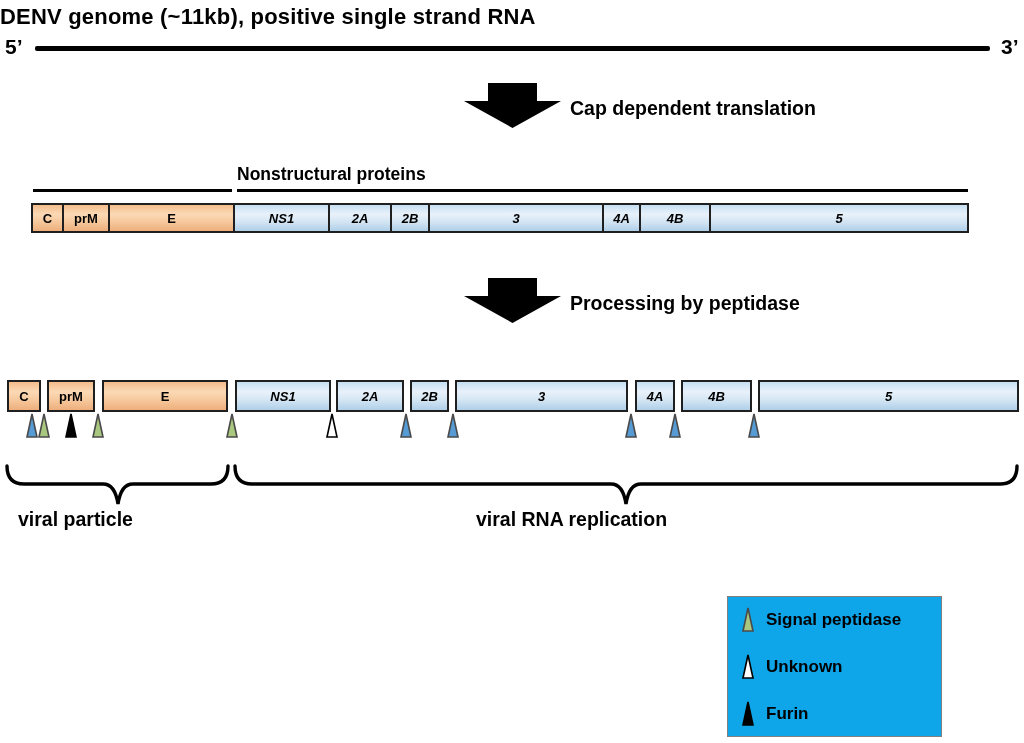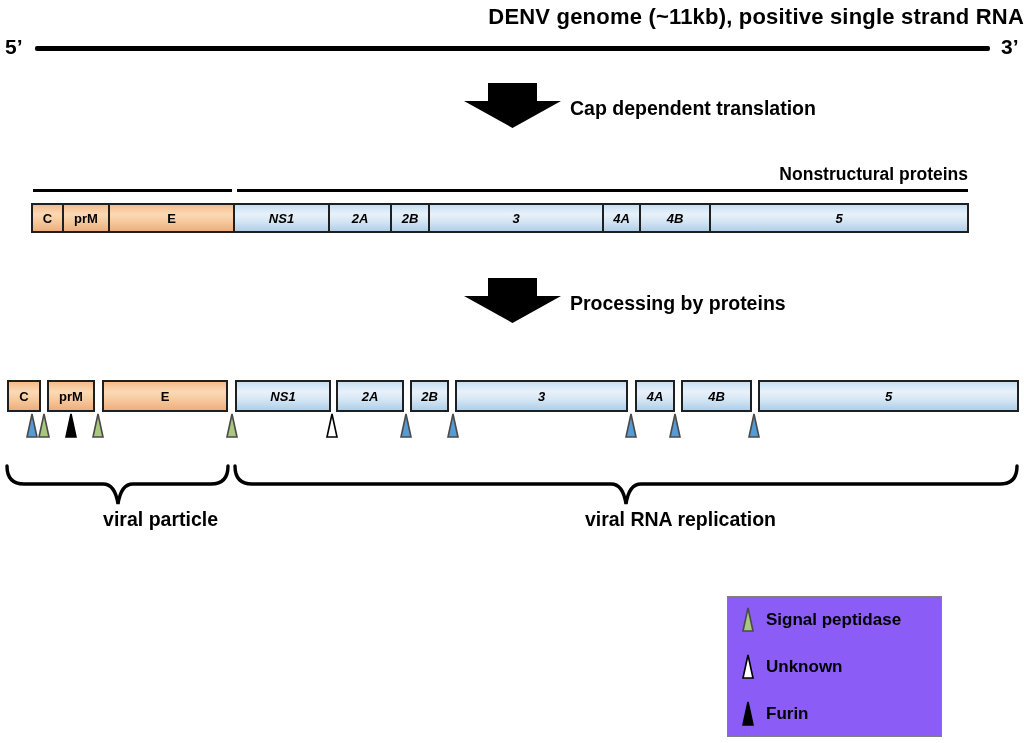--- a/index.html
+++ b/index.html
@@ -2,21 +2,21 @@
 <html><head>
 <meta charset="utf-8">
 <style>
   html,body{margin:0;padding:0;background:#fff;}
   #canvas{
     position:relative;width:1024px;height:743px;background:#ffffff;
     font-family:"Liberation Sans","DejaVu Sans",sans-serif;font-weight:700;color:#000;
     overflow:hidden;
   }
   .abs{position:absolute;}
-  .center{text-align:right;}
+  .center{text-align:left;}
   #title{left:0;top:4px;width:1024px;font-size:22px;letter-spacing:0.2px;}
   .prime{font-size:21px;top:35px;}
   #genome-line{left:35px;top:46px;width:955px;height:5px;background:#000;border-radius:2px;}
   .arrow-label{font-size:19.5px;white-space:nowrap;}
   .group-label{font-size:17.5px;}
   .group-underline{height:2.6px;background:#000;}
   
   #polyprotein{
     left:31px;top:203px;width:938px;height:30px;display:flex;
     border:2px solid #1f1f1f;box-sizing:border-box;background:#fff;
@@ -32,21 +32,21 @@
   
   .cleaved-box{
     position:absolute;top:380px;height:32px;box-sizing:border-box;
     border:2px solid #1f1f1f;display:flex;align-items:center;justify-content:center;
     font-size:13px;
   }
   .brace-label{font-size:19.5px;}
   
   #legend{
     left:727px;top:596px;width:215px;height:141px;box-sizing:border-box;
-    border:1.5px solid #808080;background:#8b5cf6;
+    border:1.5px solid #808080;background:#0ea5e9;
     display:flex;flex-direction:column;justify-content:space-between;
     padding:9px 6px 9px 11px;
   }
   .legend-row{display:flex;align-items:center;height:27px;}
   .legend-row .lbl{font-size:17px;margin-left:9px;white-space:nowrap;}
 </style>
 </head>
 <body>
 
 <div id="canvas">
@@ -75,21 +75,21 @@
     <div class="seg blue" style="width:38px;">2B</div>
     <div class="seg blue" style="width:174px;">3</div>
     <div class="seg blue" style="width:37px;">4A</div>
     <div class="seg blue" style="width:70px;">4B</div>
     <div class="seg blue">5</div>
   </div>
 
   <svg class="abs" style="left:460px;top:275px;" width="105" height="52" viewBox="0 0 105 52">
     <polygon points="28,3 77,3 77,21 101,21 52.5,48 4,21 28,21" fill="#000"></polygon>
   </svg>
-  <div class="abs arrow-label" style="left:570px;top:292px;">Processing by proteins</div>
+  <div class="abs arrow-label" style="left:570px;top:292px;">Processing by peptidase</div>
 
   <div class="cleaved-box orange" style="left:7px;width:34px;">C</div>
   <div class="cleaved-box orange" style="left:47px;width:48px;">prM</div>
   <div class="cleaved-box orange" style="left:102px;width:126px;">E</div>
   <div class="cleaved-box blue" style="left:235px;width:96px;">NS1</div>
   <div class="cleaved-box blue" style="left:336px;width:68px;">2A</div>
   <div class="cleaved-box blue" style="left:410px;width:39px;">2B</div>
   <div class="cleaved-box blue" style="left:455px;width:173px;">3</div>
   <div class="cleaved-box blue" style="left:635px;width:40px;">4A</div>
   <div class="cleaved-box blue" style="left:681px;width:71px;">4B</div>

